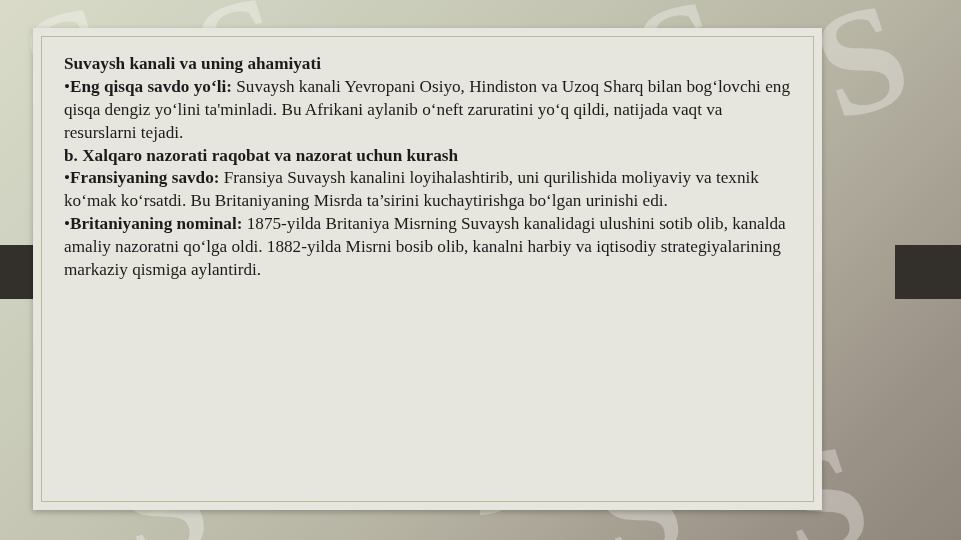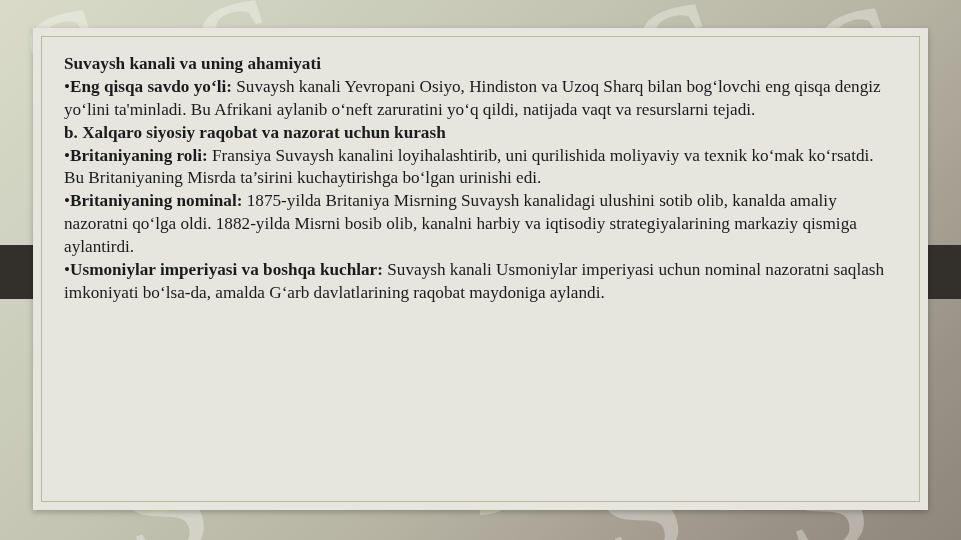--- a/index.html
+++ b/index.html
@@ -53,21 +53,21 @@
     height: 54px;
     background: #33302b;
   }
   .ribbon-left { left: 0; }
   .ribbon-right { right: 0; }
 
   .card {
     position: absolute;
     left: 33px;
     top: 28px;
-    width: 895px;
+    width: 789px;
     height: 482px;
     background: #e6e6df;
     box-shadow: 0 2px 6px rgba(0,0,0,0.25);
     box-sizing: border-box;
     padding: 8px;
   }
   .card-inner {
     width: 100%;
     height: 100%;
     border: 1px solid #b9ba9d;
@@ -123,24 +123,23 @@
   <div class="card">
     <div class="card-inner">
       <div class="body-text">
 
         <p class="b">Suvaysh kanali va uning ahamiyati</p>
 
 
         <p class="bullet-line"><span>•</span><span class="b">Eng qisqa savdo yo‘li:</span><span> Suvaysh kanali Yevropani Osiyo, Hindiston va Uzoq Sharq bilan bog‘lovchi eng qisqa dengiz yo‘lini ta'minladi. Bu Afrikani aylanib o‘neft zaruratini yo‘q qildi, natijada vaqt va resurslarni tejadi.</span></p>
 
 
-        <p class="b">b. Xalqaro siyosiy raqobat va nazorat uchun kurash</p>
+        <p class="b">b. Xalqaro nazorati raqobat va nazorat uchun kurash</p>
 
-        <p class="bullet-line"><span>•</span><span class="b">Britaniyaning roli:</span><span> Fransiya Suvaysh kanalini loyihalashtirib, uni qurilishida moliyaviy va texnik ko‘mak ko‘rsatdi. Bu Britaniyaning Misrda ta’sirini kuchaytirishga bo‘lgan urinishi edi.</span></p>
+        <p class="bullet-line"><span>•</span><span class="b">Fransiyaning savdo:</span><span> Fransiya Suvaysh kanalini loyihalashtirib, uni qurilishida moliyaviy va texnik ko‘mak ko‘rsatdi. Bu Britaniyaning Misrda ta’sirini kuchaytirishga bo‘lgan urinishi edi.</span></p>
 
         <p class="bullet-line"><span>•</span><span class="b">Britaniyaning nominal:</span><span> 1875-yilda Britaniya Misrning Suvaysh kanalidagi ulushini sotib olib, kanalda amaliy nazoratni qo‘lga oldi. 1882-yilda Misrni bosib olib, kanalni harbiy va iqtisodiy strategiyalarining markaziy qismiga aylantirdi.</span></p>
 
-        <p class="bullet-line"><span>•</span><span class="b">Usmoniylar imperiyasi va boshqa kuchlar:</span><span> Suvaysh kanali Usmoniylar imperiyasi uchun nominal nazoratni saqlash imkoniyati bo‘lsa-da, amalda G‘arb davlatlarining raqobat maydoniga aylandi.</span></p>
 
       </div>
     </div>
   </div>
 </div>
 
 </body></html>

